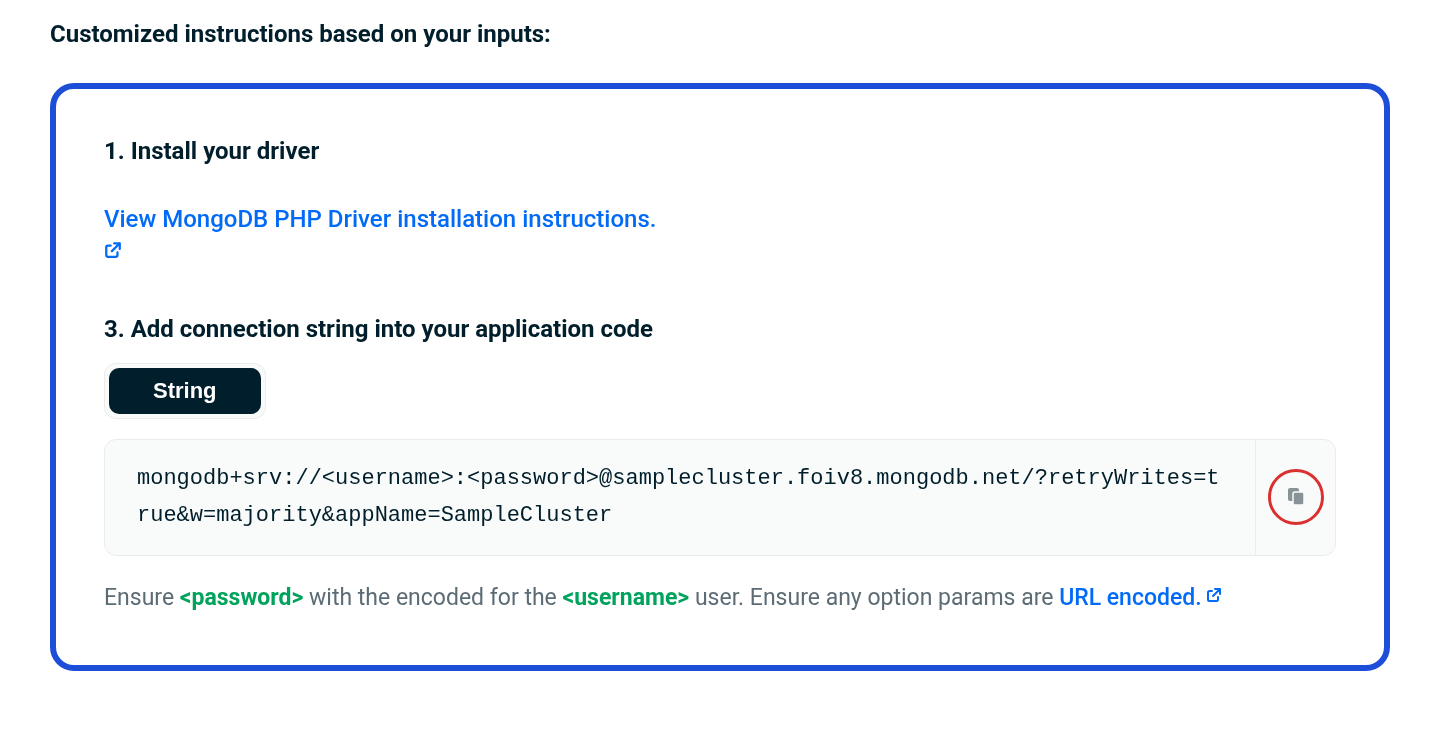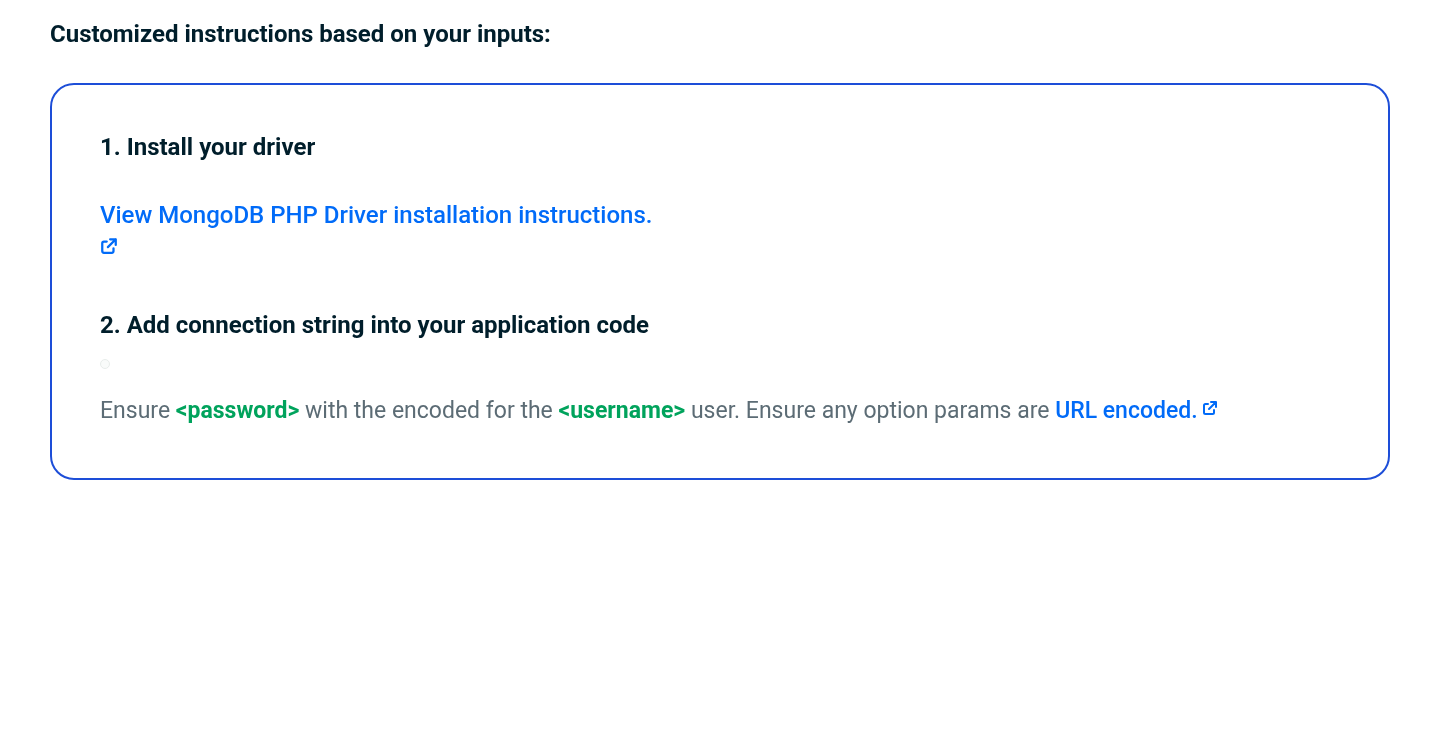--- a/index.html
+++ b/index.html
@@ -8,21 +8,21 @@
       background: #fff;
       padding: 20px 50px;
     }
     .heading {
       font-size: 24px;
       font-weight: 700;
       color: #001E2B;
       margin-bottom: 35px;
     }
     .card {
-      border: 2px solid #1d4ed8;
+      border: 6px solid #1d4ed8;
       border-radius: 24px;
       padding: 48px;
     }
     .step-title {
       font-size: 24px;
       font-weight: 700;
       color: #001E2B;
       margin-bottom: 40px;
     }
     .step-title.step2 {
@@ -132,25 +132,39 @@
   <a class="link-row">
     <span>View MongoDB PHP Driver installation instructions.</span>
     <span class="ext-icon">
       <svg width="18" height="18" viewBox="0 0 16 16" fill="none">
         <path d="M6 4H3.5C2.67 4 2 4.67 2 5.5v7C2 13.33 2.67 14 3.5 14h7c.83 0 1.5-.67 1.5-1.5V10" stroke="#016BF8" stroke-width="2" stroke-linecap="round"></path>
         <path d="M9 2h5v5M14 2L7 9" stroke="#016BF8" stroke-width="2" stroke-linecap="round" stroke-linejoin="round"></path>
       </svg>
     </span>
   </a>
 
-  <h2 class="step-title step2">2. Add connection string into your application code</h2>
+  <h2 class="step-title step2">3. Add connection string into your application code</h2>
 
   <div class="segmented">
+    <button class="seg-btn active">String</button>
   </div>
 
+  <div class="codebox">
+    <div class="codebox-content">mongodb+srv://&lt;username&gt;:&lt;password&gt;@samplecluster.foiv8.mongodb.net/?retryWrites=true&amp;w=majority&amp;appName=SampleCluster</div>
+    <div class="copy-col">
+      <button class="copy-btn">
+        <span>
+          <svg width="24" height="24" viewBox="0 0 24 24" fill="none">
+            <rect x="4" y="4" width="11" height="13" rx="2" fill="#889397"></rect>
+            <rect x="9" y="8" width="11" height="13" rx="2" fill="#889397" stroke="#F9FBFA" stroke-width="1.5"></rect>
+          </svg>
+        </span>
+      </button>
+    </div>
+  </div>
 
   <p class="hint">
     <span>Ensure </span><span class="token">&lt;password&gt;</span><span> with the encoded for the </span><span class="token">&lt;username&gt;</span><span> user. Ensure any option params are </span><span class="link"><span>URL encoded.</span><span class="ext-icon"><svg width="16" height="16" viewBox="0 0 16 16" fill="none">
             <path d="M6 4H3.5C2.67 4 2 4.67 2 5.5v7C2 13.33 2.67 14 3.5 14h7c.83 0 1.5-.67 1.5-1.5V10" stroke="#016BF8" stroke-width="2" stroke-linecap="round"></path>
             <path d="M9 2h5v5M14 2L7 9" stroke="#016BF8" stroke-width="2" stroke-linecap="round" stroke-linejoin="round"></path>
           </svg></span></span>
   </p>
 
 </div>
 

